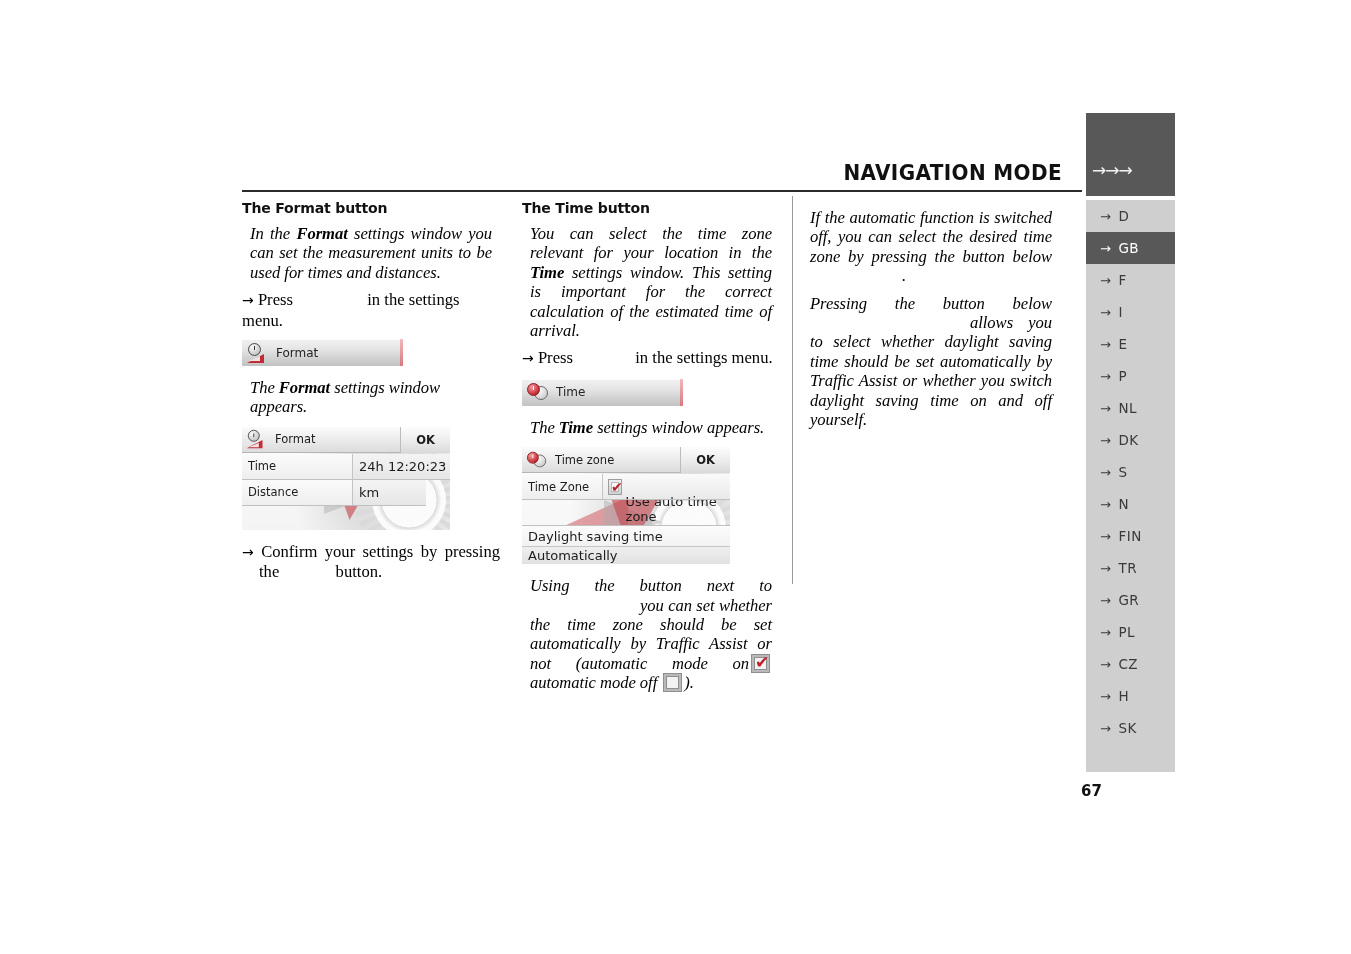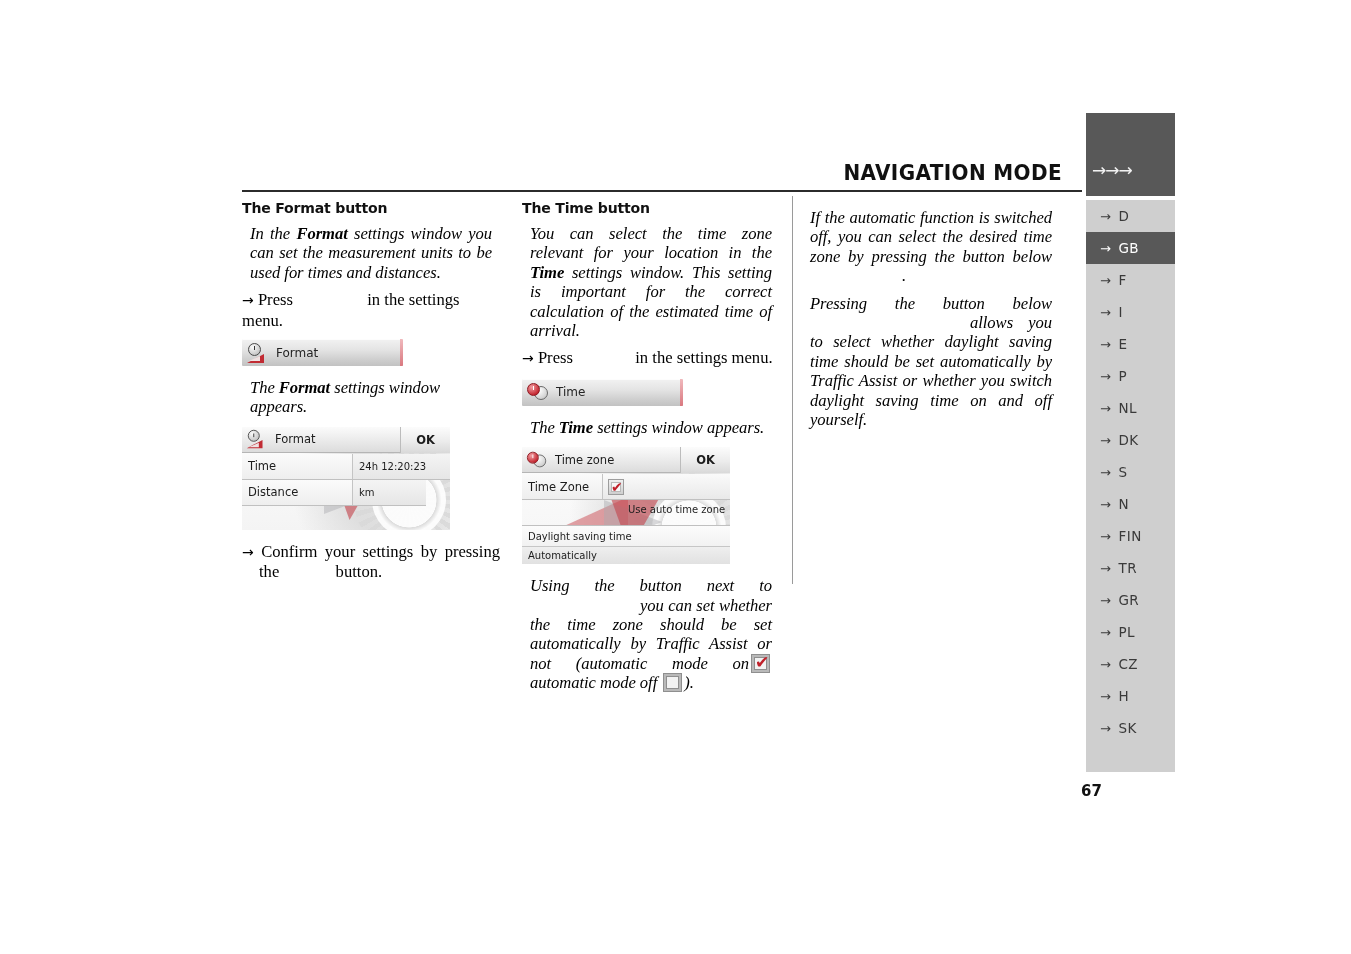--- a/index.html
+++ b/index.html
@@ -238,21 +238,21 @@
     background:linear-gradient(180deg,#fcfcfc,#ececec 55%,#d9d9d9);
     border-left:1px solid #bcbcbc;
     display:flex;align-items:center;justify-content:center;
     font-family:"DejaVu Sans", sans-serif;font-size:11.5px;color:#1c1c1c;font-weight:bold;
   }
   .lbl-cell{
     font-family:"DejaVu Sans", sans-serif;font-size:11.5px;color:#1c1c1c;
     padding-left:6px;
   }
   .val-cell{
-    font-family:"DejaVu Sans", sans-serif;font-size:10px;color:#1c1c1c;
+    font-family:"DejaVu Sans", sans-serif;font-size:13px;color:#1c1c1c;
     padding-left:6px;
   }
   .sep{position:absolute;height:1px;background:#c0c0c0;}
 
   
   .cbx{
     display:inline-block;width:16px;height:16px;box-sizing:border-box;
     background:linear-gradient(180deg,#f0f0f0,#cfcfcf);
     border:1px solid #9d9d9d;
     position:relative;vertical-align:-3px;

